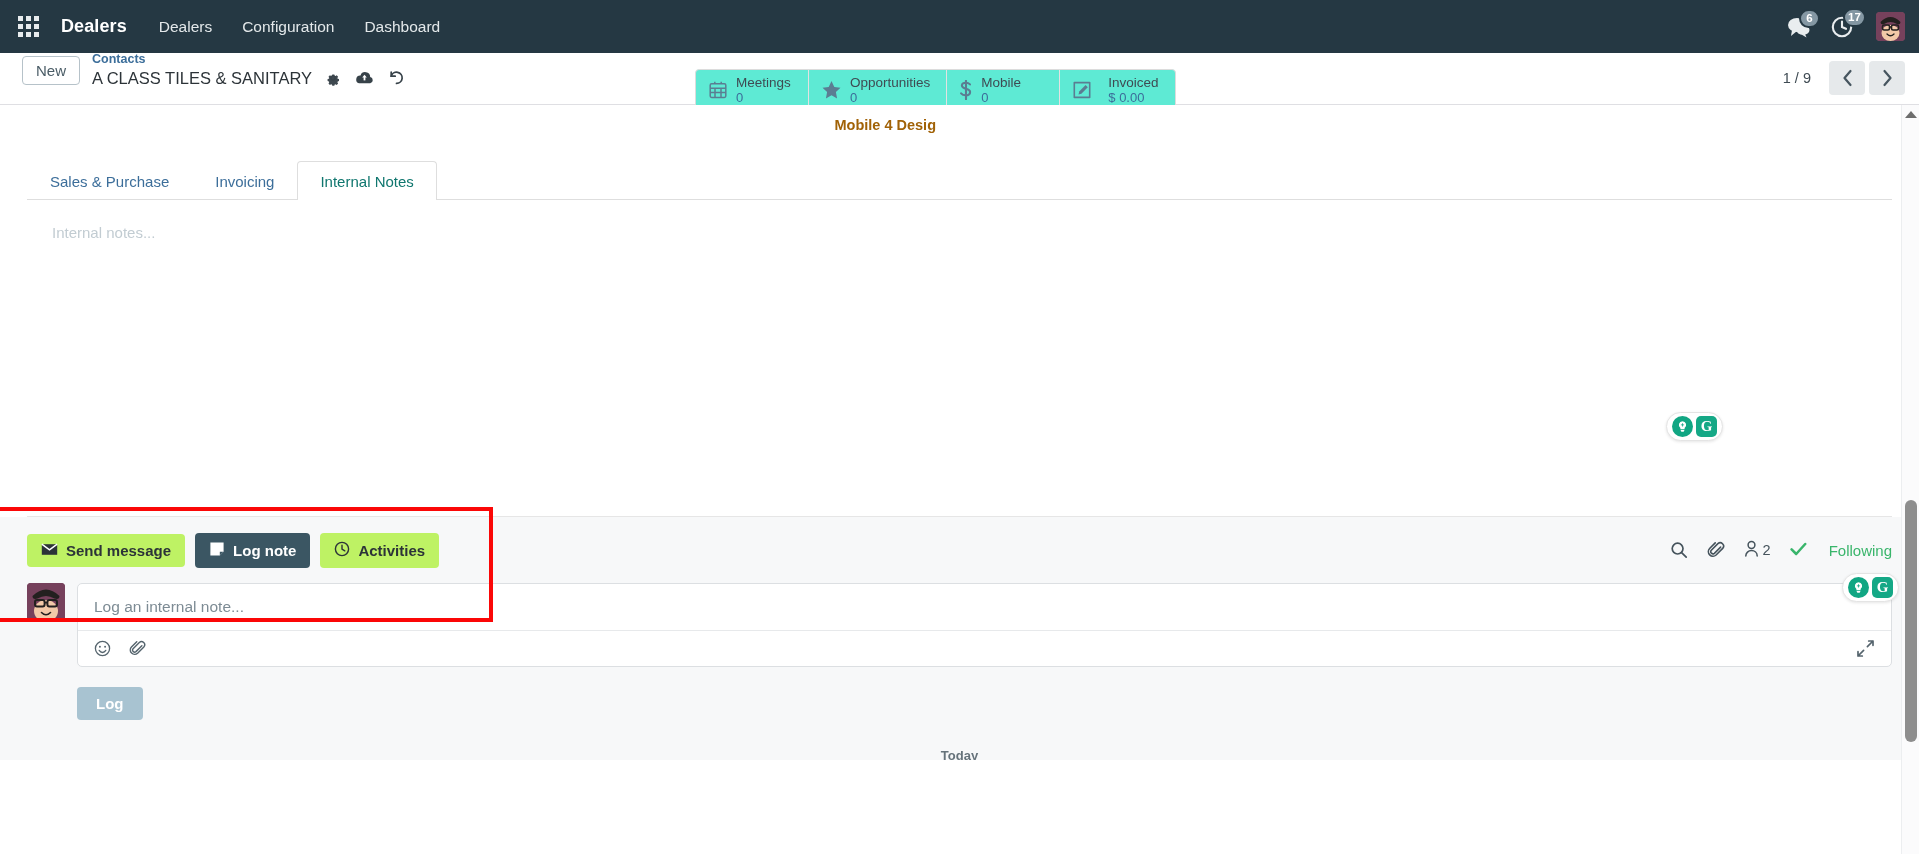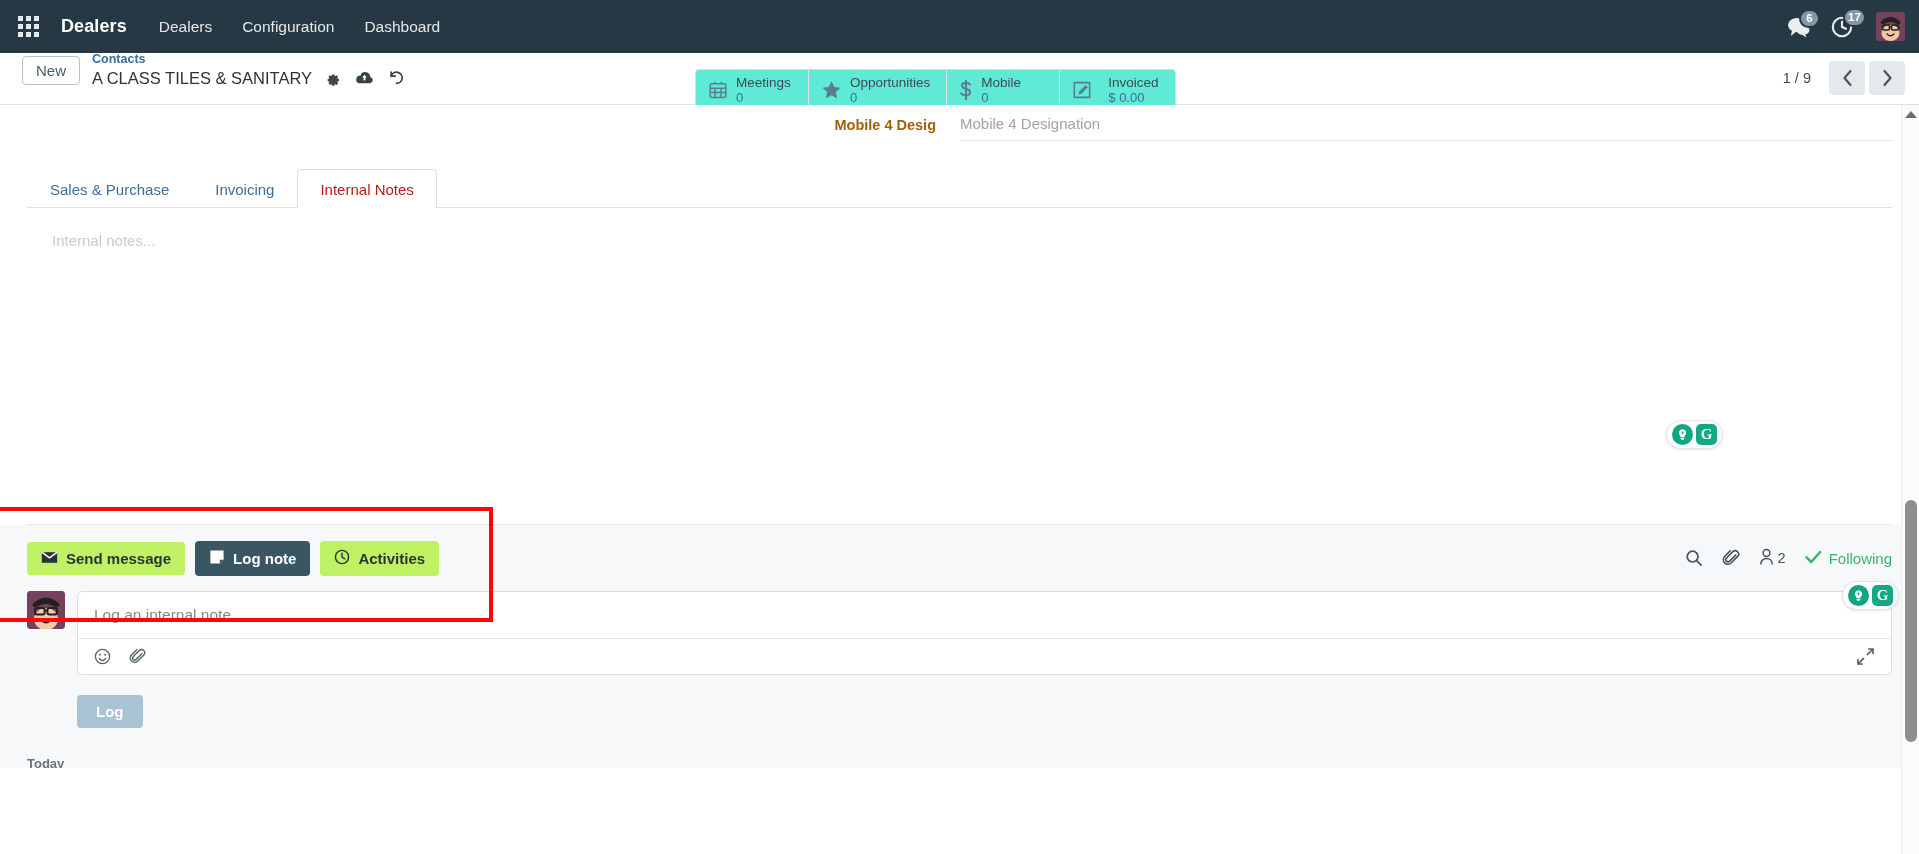--- a/index.html
+++ b/index.html
@@ -121,21 +121,21 @@
   
   .notebook { margin: 28px 27px 0 27px; }
   .nb-tabs { display: flex; border-bottom: 1px solid #dedede; }
   .nb-tab {
     font-size: 15px; color: #3c6e9a;
     padding: 11px 22px 10px 22px; cursor: pointer;
     border: 1px solid transparent; border-bottom: none;
     margin-bottom: -1px; white-space: nowrap;
   }
   .nb-tab.active {
-    color: #b91c1c; background: #ffffff;
+    color: #0f766e; background: #ffffff;
     border-color: #dedede; border-top-left-radius: 4px; border-top-right-radius: 4px;
   }
   .nb-page {
     min-height: 294px; padding: 24px 0 0 24px;
     position: relative;
     border: 1px solid transparent; border-top: none;
   }
   .notes-ph { font-size: 15px; color: #c2ccd2; }
 
   .grammarly-pill {
@@ -169,21 +169,21 @@
     background: #bef264; color: #2c3338;
     border: none; border-radius: 4px;
     font-size: 15px; font-weight: 700;
     padding: 8px 14px; margin-right: 10px;
     cursor: pointer; font-family: "Liberation Sans", sans-serif;
   }
   .ch-btn.active { background: #3b5663; color: #ffffff; }
   .ch-right { margin-left: auto; display: flex; align-items: center; gap: 19px; }
   .ch-ico { color: #45535c; cursor: pointer; display: flex; align-items: center; }
   .follower-box { display: flex; align-items: center; gap: 4px; color: #45535c; font-size: 14.5px; cursor: pointer; }
-  .following { display: flex; align-items: center; gap: 7px; color: #39b56b; font-size: 15px; cursor: pointer; }
+  .following { display: flex; align-items: center; gap: 22px; color: #39b56b; font-size: 15px; cursor: pointer; }
 
   .composer-row { display: flex; gap: 12px; padding-bottom: 4px; }
   .composer-avatar {
     width: 38px; height: 38px; border-radius: 4px;
     overflow: hidden; flex: none; background: #7d4f63;
   }
   .composer-box {
     flex: 1; background: #ffffff;
     border: 1px solid #dcdfe2; border-radius: 5px;
     position: relative;
@@ -198,21 +198,21 @@
   .cm-expand { margin-left: auto; color: #55646d; cursor: pointer; display: flex; align-items: center; }
 
   .log-row { padding: 16px 0 0 50px; }
   .btn-log {
     background: #a8c3d1; color: #ffffff; border: none;
     font-size: 15px; font-weight: 700;
     padding: 8px 19px; border-radius: 4px; cursor: pointer;
     font-family: "Liberation Sans", sans-serif;
   }
   .day-sep {
-    text-align: left; margin-top: 28px;
+    text-align: center; margin-top: 28px;
     font-size: 13px; font-weight: 700; color: #66737b;
     overflow: hidden; height: 12px;
   }
 
   
   .annot-box {
     position: absolute;
     border: 4px solid #fb0707;
     pointer-events: none;
     z-index: 60;
@@ -385,23 +385,20 @@
       </svg>
     </button>
   </div>
 </div>
 
 <div class="sheet-wrap">
   <div class="sheet-inner">
 
     <div class="field-row">
       <div class="field-label">Mobile 4 Desig</div>
-      <div class="field-input">
-        <span class="field-ph">Mobile 4 Designation</span>
-      </div>
     </div>
 
     <div class="notebook">
       <div class="nb-tabs">
         <div class="nb-tab">Sales &amp; Purchase</div>
         <div class="nb-tab">Invoicing</div>
         <div class="nb-tab active">Internal Notes</div>
       </div>
       <div class="nb-page">
         <div class="notes-ph">Internal notes...</div>

